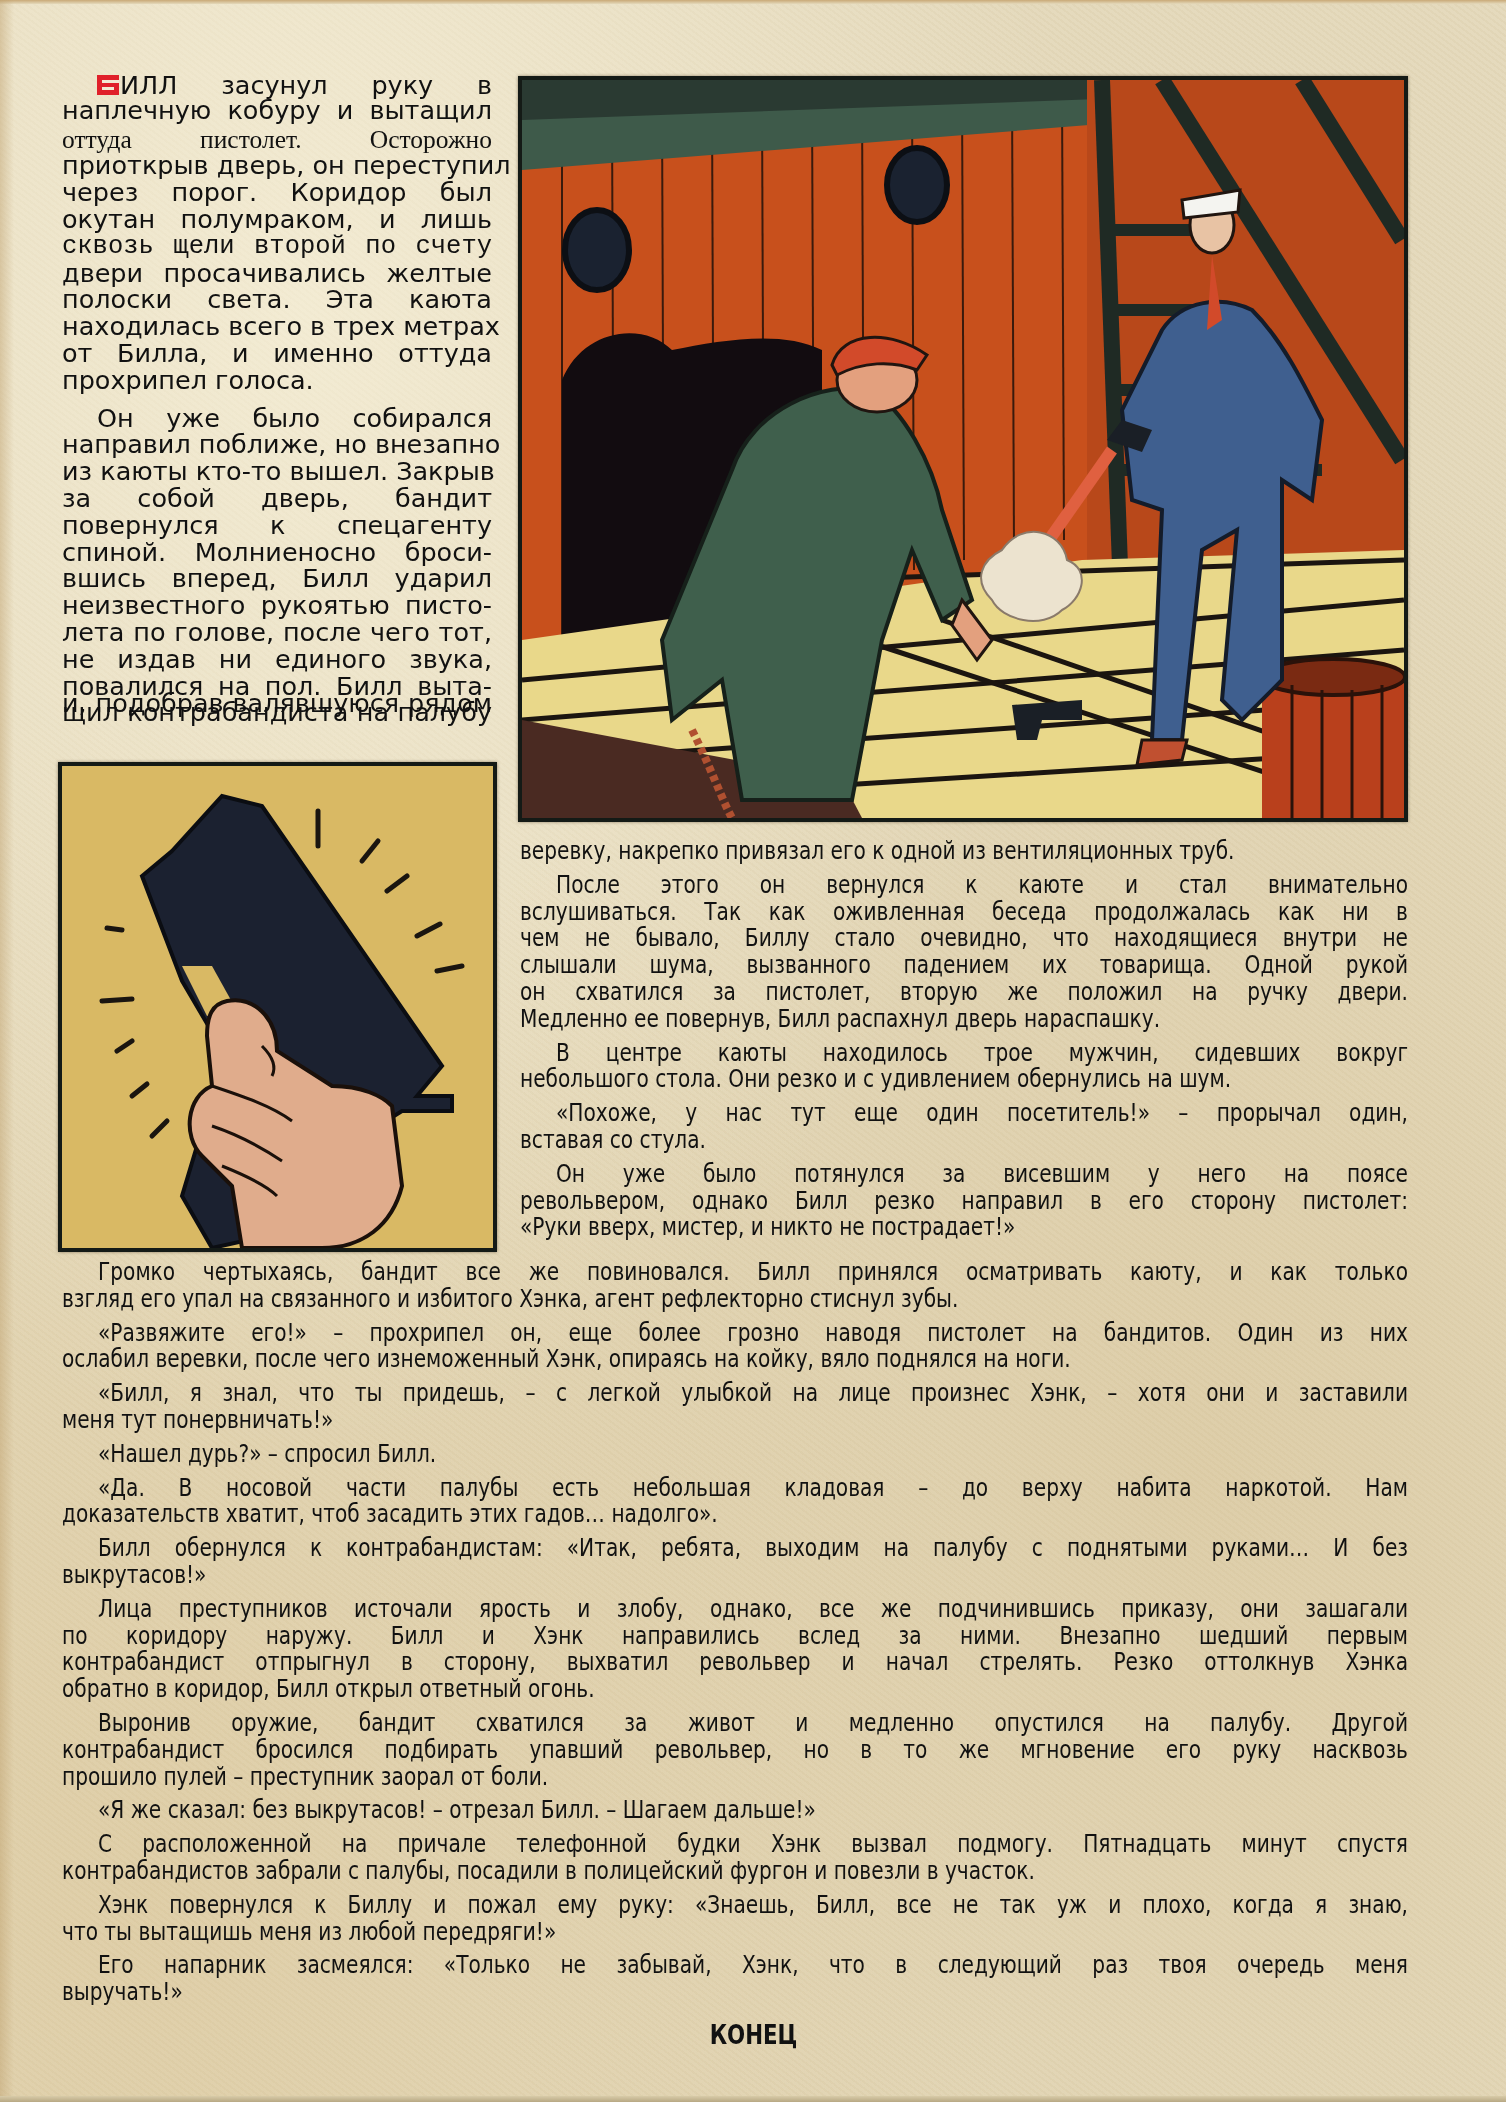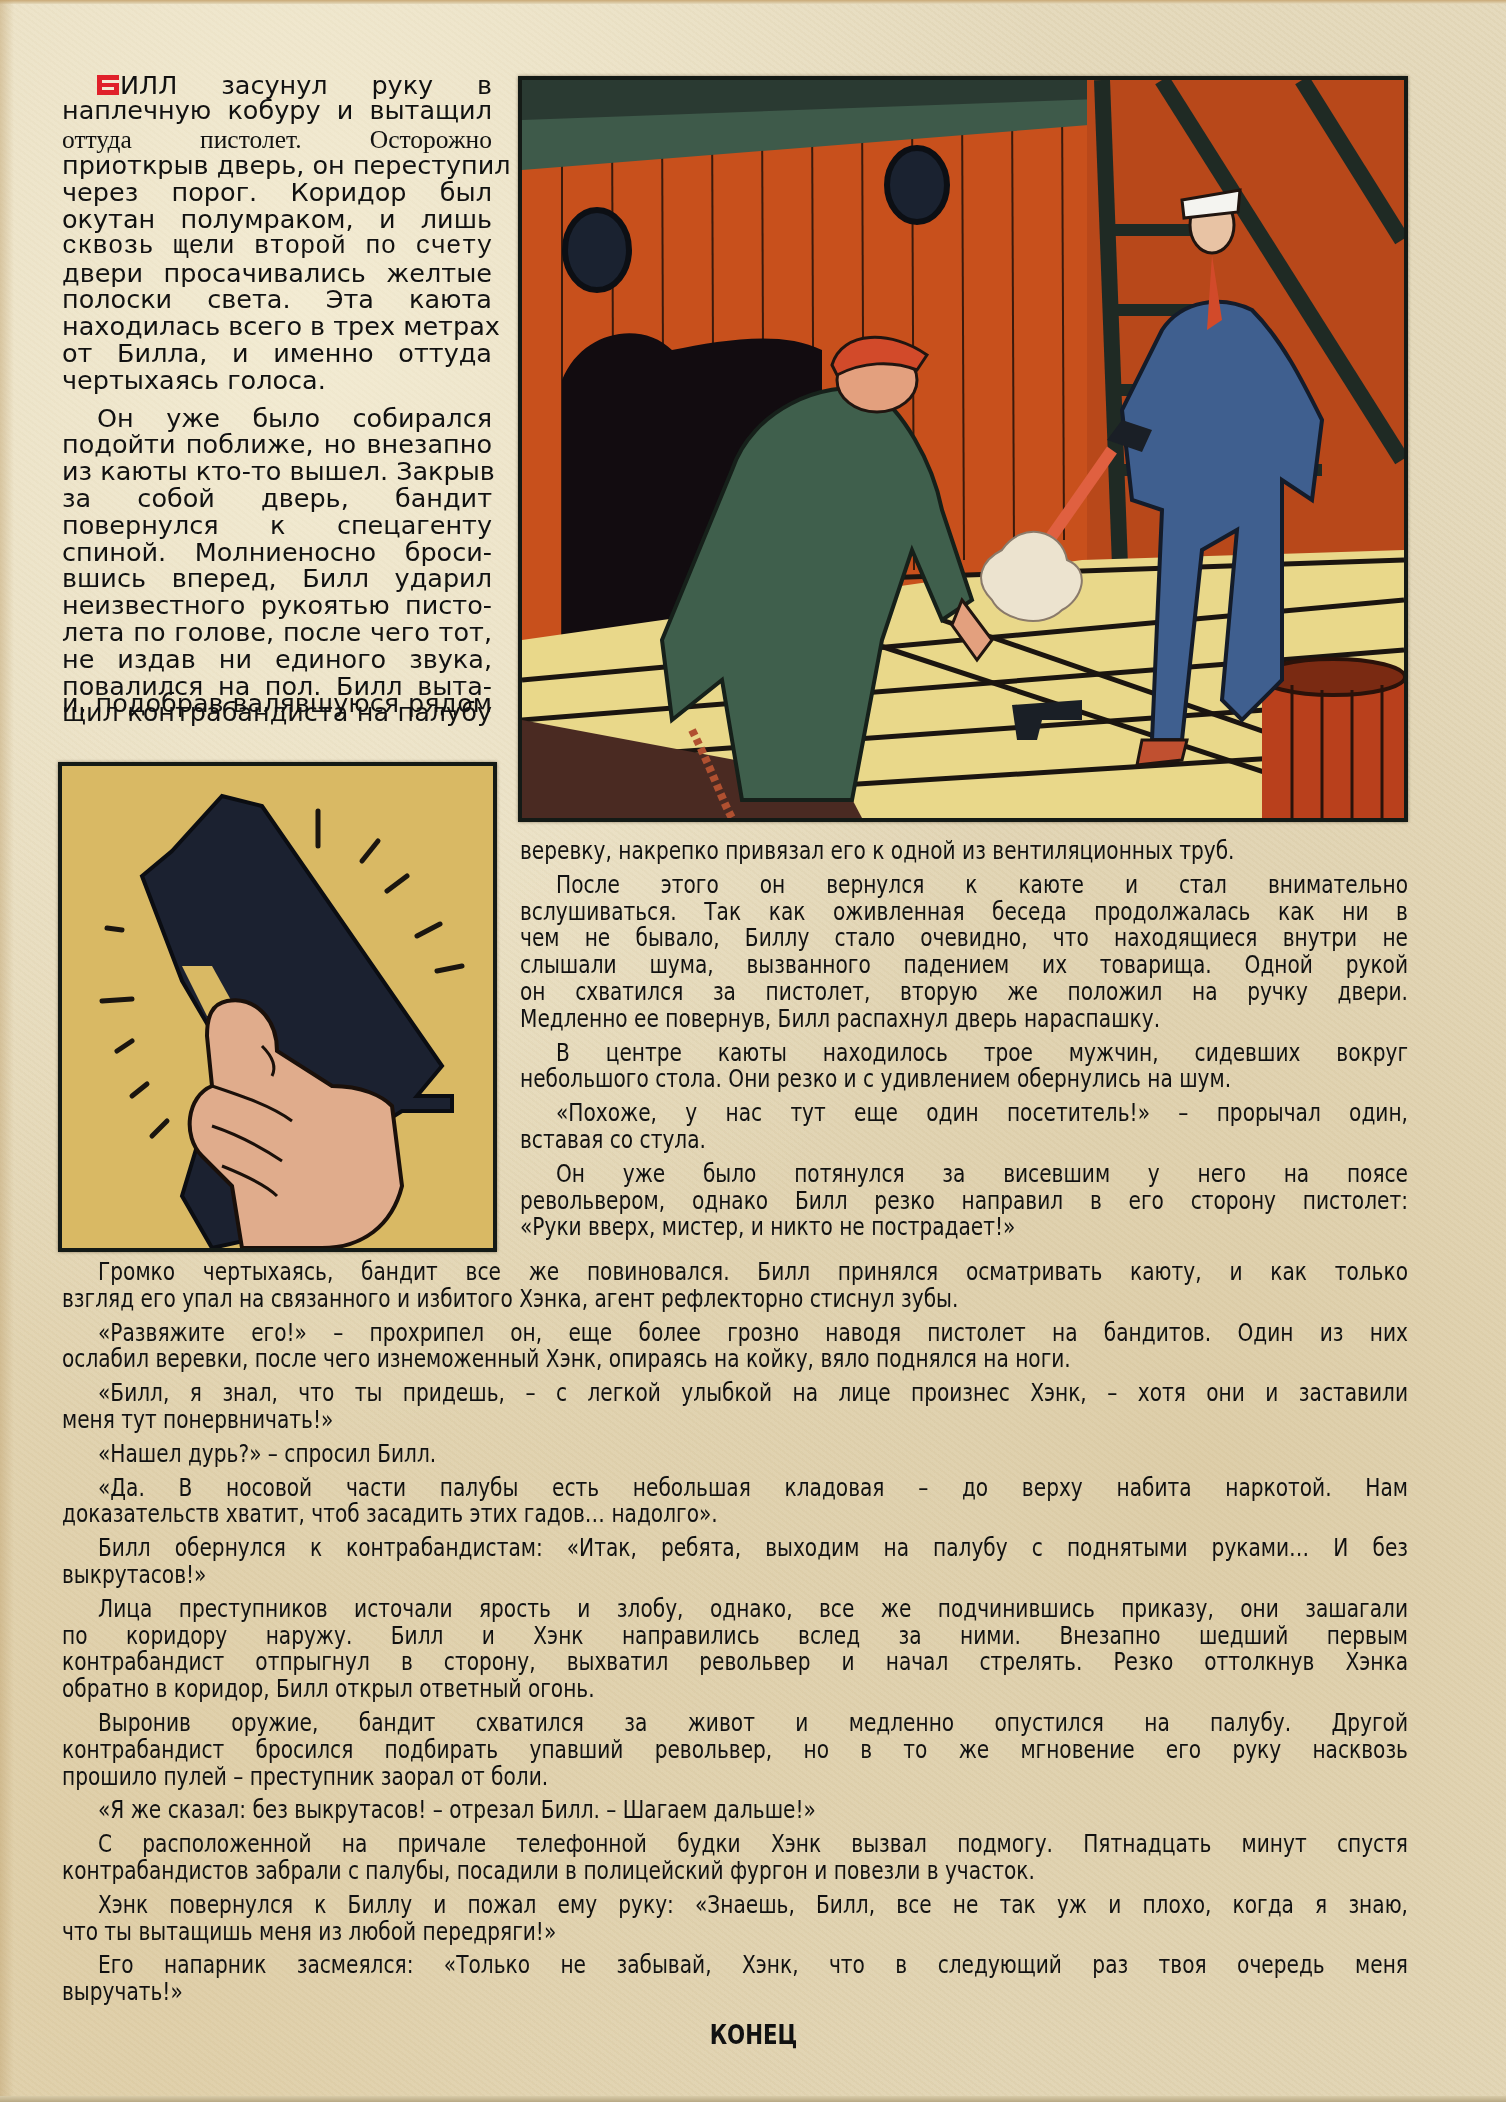--- a/index.html
+++ b/index.html
@@ -65,23 +65,23 @@
       <div class="line" style="top: 97px;">наплечную кобуру и вытащил</div>
       <div class="line" style="top: 125.6px; font-family: Liberation Serif, serif;">оттуда пистолет. Осторожно</div>
       <div class="line" style="top: 152.4px;">приоткрыв дверь, он переступил</div>
       <div class="line" style="top: 179.2px;">через порог. Коридор был</div>
       <div class="line" style="top: 206px;">окутан полумраком, и лишь</div>
       <div class="line" style="top: 232.8px; font-family: Liberation Mono, monospace;">сквозь щели второй по счету</div>
       <div class="line" style="top: 259.6px;">двери просачивались желтые</div>
       <div class="line" style="top: 286.4px;">полоски света. Эта каюта</div>
       <div class="line" style="top: 313.2px;">находилась всего в трех метрах</div>
       <div class="line" style="top: 340px;">от Билла, и именно оттуда</div>
-      <div class="line last" style="top: 366.8px;">чертыхаясь голоса.</div>
+      <div class="line last" style="top: 366.8px;">прохрипел голоса.</div>
       <div class="line" style="top: 404.6px; left: 97px; width: 395px;">Он уже было собирался</div>
-      <div class="line" style="top: 431.4px;">подойти поближе, но внезапно</div>
+      <div class="line" style="top: 431.4px;">направил поближе, но внезапно</div>
       <div class="line" style="top: 458.2px;">из каюты кто-то вышел. Закрыв</div>
       <div class="line" style="top: 485px;">за собой дверь, бандит</div>
       <div class="line" style="top: 511.8px;">повернулся к спецагенту</div>
       <div class="line" style="top: 538.6px;">спиной. Молниеносно броси-</div>
       <div class="line" style="top: 565.4px;">вшись вперед, Билл ударил</div>
       <div class="line" style="top: 592.2px;">неизвестного рукоятью писто-</div>
       <div class="line" style="top: 619px;">лета по голове, после чего тот,</div>
       <div class="line" style="top: 645.8px;">не издав ни единого звука,</div>
       <div class="line" style="top: 672.6px;">повалился на пол. Билл выта-</div>
       <div class="line" style="top: 699.4px;">щил контрабандиста на палубу</div>

